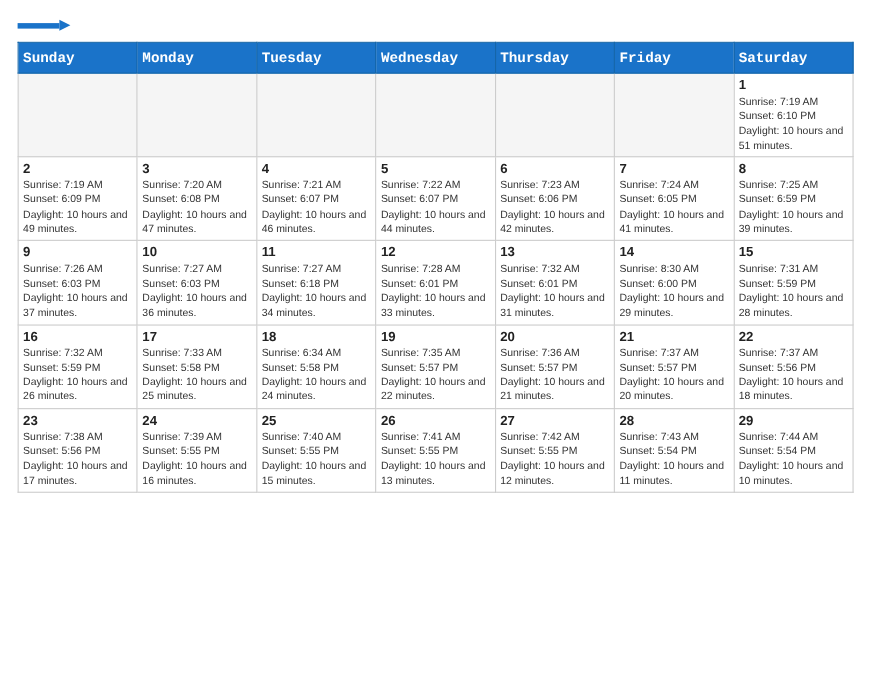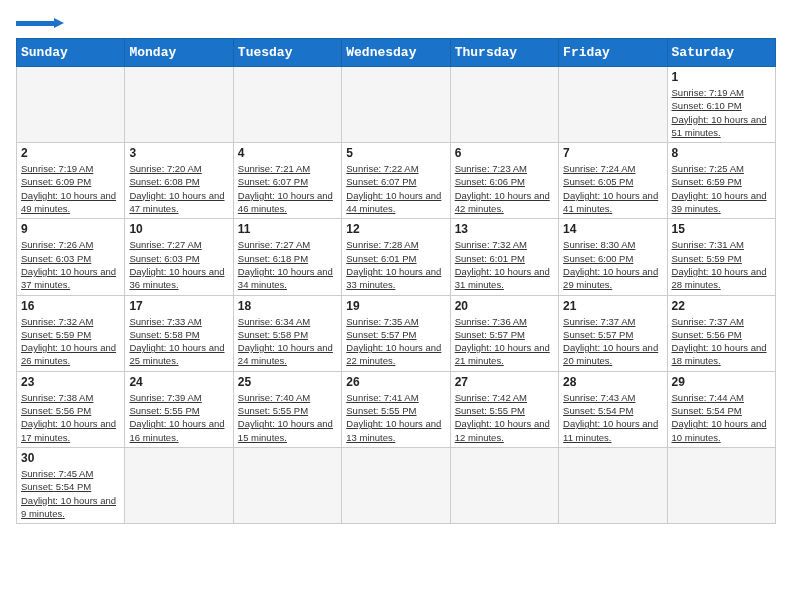--- a/index.html
+++ b/index.html
@@ -75,21 +75,20 @@
       font-size: 12px;
       font-weight: bold;
       color: #222;
       display: block;
       margin-bottom: 2px;
     }
     .day-info {
       font-size: 9.5px;
       color: #333;
       line-height: 1.4;
-      text-decoration: underline;
     }
     .week-row td {
       height: 75px;
     }
   </style>
 </head>
 <body>
 
 <div class="header-area">
   <div class="logo">
@@ -303,28 +302,14 @@
 Sunset: 5:54 PM
 Daylight: 10 hours and 11 minutes.</div>
         </td>
         <td>
           <span class="day-number">29</span>
           <div class="day-info">Sunrise: 7:44 AM
 Sunset: 5:54 PM
 Daylight: 10 hours and 10 minutes.</div>
         </td>
       </tr>
-      <tr class="week-row">
-        <td>
-          <span class="day-number">30</span>
-          <div class="day-info">Sunrise: 7:45 AM
-Sunset: 5:54 PM
-Daylight: 10 hours and 9 minutes.</div>
-        </td>
-        <td class="empty"></td>
-        <td class="empty"></td>
-        <td class="empty"></td>
-        <td class="empty"></td>
-        <td class="empty"></td>
-        <td class="empty"></td>
-      </tr>
     </tbody>
 </table>
 
 </body></html>

